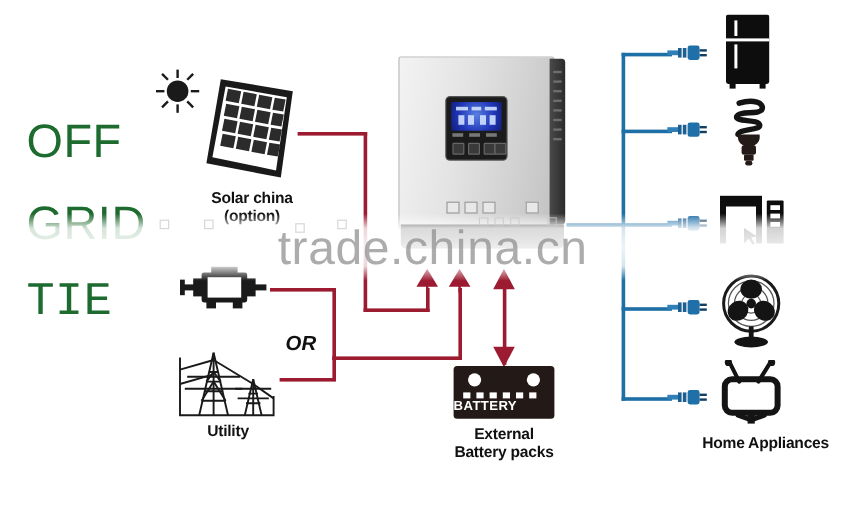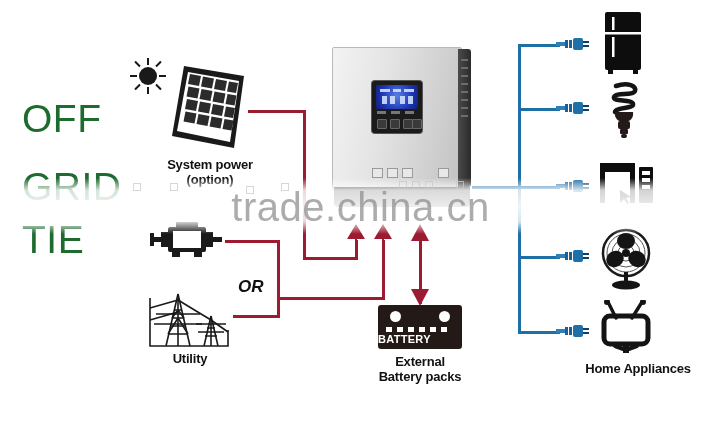--- a/index.html
+++ b/index.html
@@ -72,21 +72,21 @@
   .appl{position:absolute;}
   .plug{position:absolute;width:34px;height:14px;}
 </style>
 </head>
 <body>
 
 <div id="stage">
 
   <div class="bigword" style="left:22px;top:97px;">OFF</div>
   <div class="bigword" style="left:22px;top:165px;">GRID</div>
-  <div class="bigword" style="left:22px;top:218px;">TIE</div>
+  <div class="bigword" style="left:22px;top:230px;font-family:Liberation Mono, monospace;">TIE</div>
 
   <div class="wire h" style="left:248px;top:110px;width:58px;"></div>
   <div class="wire v" style="left:303px;top:110px;height:150px;"></div>
   <div class="wire h" style="left:303px;top:257px;width:55px;"></div>
   <div class="wire v" style="left:355px;top:240px;height:20px;"></div>
 
   <div class="wire h" style="left:225px;top:240px;width:55px;"></div>
   <div class="wire v" style="left:277px;top:240px;height:60px;"></div>
 
   <div class="wire h" style="left:233px;top:315px;width:47px;"></div>
@@ -188,21 +188,21 @@
         <polygon points="43,42 54,44 52,54 41,52"></polygon>
           <polygon points="56,44.5 65,46 63,56 54,54.5"></polygon>
         <polygon points="15.5,49.5 26.5,51.5 24.5,61.5 13.5,59.5"></polygon>
           <polygon points="28.5,52 39.5,54 37.5,64 26.5,62"></polygon>
         <polygon points="41.5,54.5 52.5,56.5 50.5,66.5 39.5,64.5"></polygon>
           <polygon points="54.5,57 63.5,58.5 61.5,68.5 52.5,67"></polygon>
       </g>
     </svg>
   </div>
   <div class="lbl" style="left:150px;top:158px;width:120px;font-size:13px;">
-    <div>System power</div>
+    <div>Solar china</div>
     <div>(option)</div>
   </div>
 
   <div id="gen">
     <svg width="74" height="40" viewBox="0 0 74 40">
       <rect x="18" y="5" width="38" height="25" rx="2" fill="#1a1a1a"></rect>
       <rect x="23" y="9" width="28" height="17" fill="#ffffff"></rect>
       <rect x="26" y="0" width="22" height="6" rx="1" fill="#1a1a1a"></rect>
       <rect x="11" y="10" width="8" height="15" fill="#1a1a1a"></rect>
       <rect x="55" y="10" width="8" height="15" fill="#1a1a1a"></rect>

